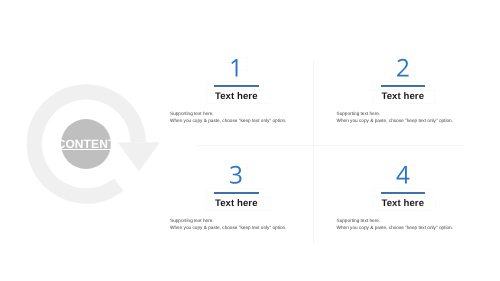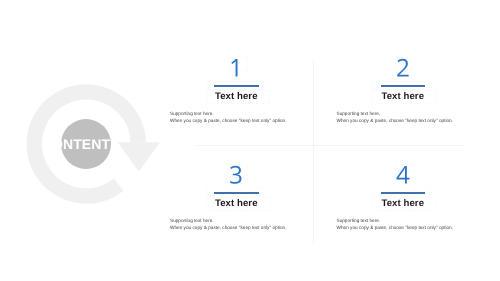--- a/index.html
+++ b/index.html
@@ -21,23 +21,23 @@
   .title{font-size:9.6px;font-weight:bold;color:#1c1c1c;line-height:13px;letter-spacing:0.08px;}
   .sup{position:absolute;font-size:4.72px;color:#3f3f3f;white-space:nowrap;line-height:6px;}
 
   
   .ph{position:absolute;border:1px solid #fbfbfb;box-sizing:border-box;}
 
   
   .gfx{position:absolute;left:0;top:0;}
   .content-circle{position:absolute;left:61px;top:119px;width:50px;height:50px;border-radius:50%;
      background:#bfbfbf;}
-  .content-label{position:absolute;left:51px;top:119px;width:50px;height:50px;
-     display:flex;align-items:center;justify-content:center;color:#fff;font-size:14px;
-     font-weight:bold;letter-spacing:0.1px;}
+  .content-label{position:absolute;left:61px;top:119px;width:50px;height:50px;
+     display:flex;align-items:center;justify-content:center;color:#fff;font-size:12px;
+     font-weight:bold;letter-spacing:0.1px;text-decoration:underline;}
 </style>
 </head>
 <body>
 
 <div class="slide">
 
   <svg class="gfx" width="180" height="230" viewBox="0 0 180 230">
     <path d="M 118.66 184.69 A 52 52 0 1 1 138.27 142.19" fill="none" stroke="#f0f0f0" stroke-width="15.5"></path>
     <polygon points="117.6,142.2 160,142.2 138.8,171.6" fill="#f0f0f0"></polygon>
   </svg>

